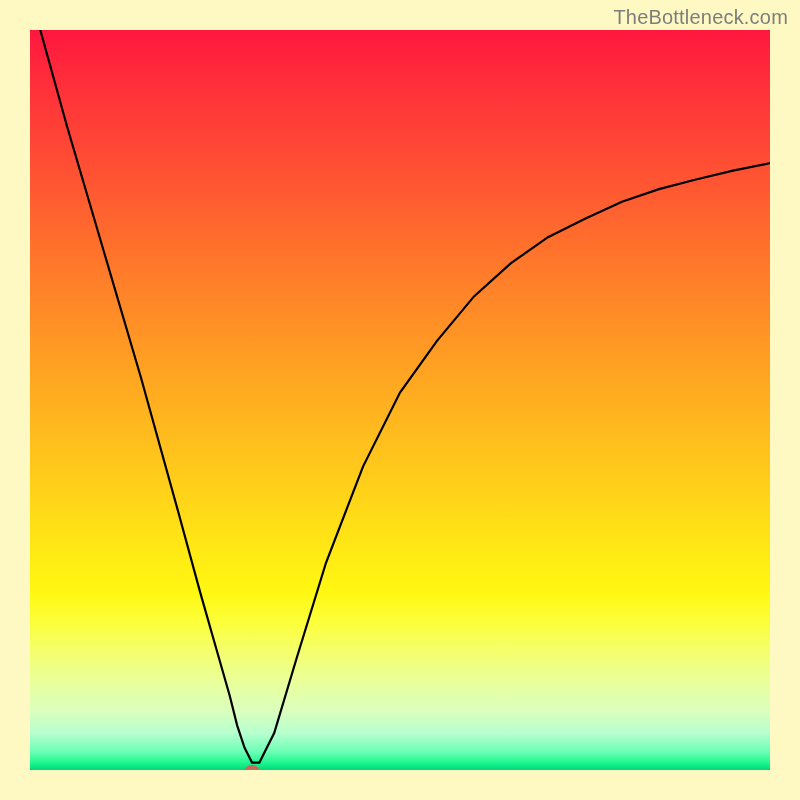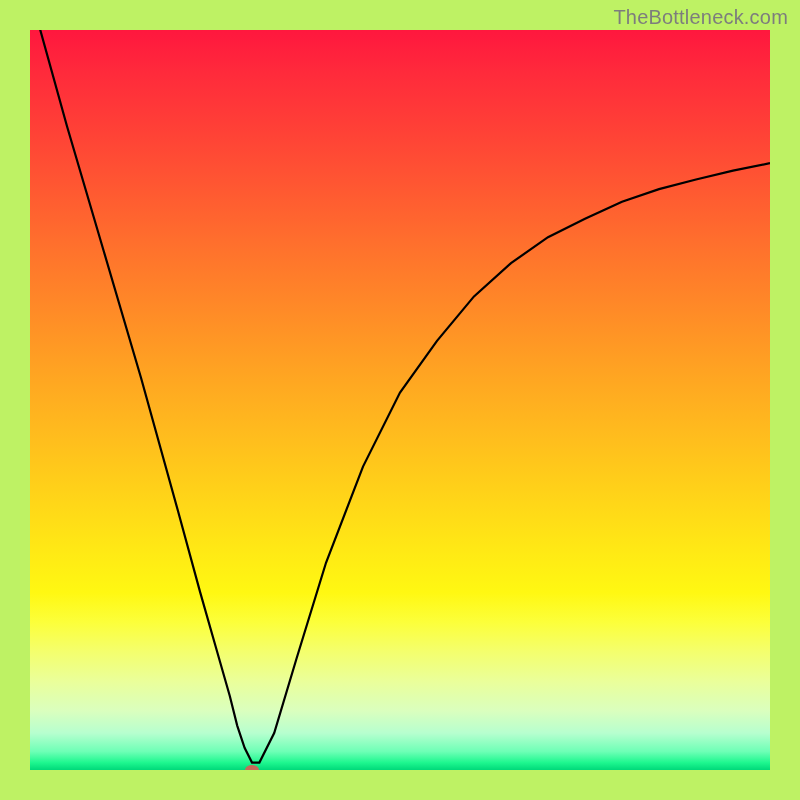--- a/index.html
+++ b/index.html
@@ -2,21 +2,21 @@
 <html><head>
 <meta charset="utf-8">
 <style>
   * { margin: 0; padding: 0; box-sizing: border-box; }
   html, body { width: 800px; height: 800px; overflow: hidden; }
   body { background: #000; font-family: Arial, Helvetica, sans-serif; }
 
   .frame {
     position: absolute;
     inset: 0;
-    background: #bef264;
+    background: #fef9c3;
   }
   .plot-area {
     position: absolute;
     left: 30px;
     top: 30px;
     width: 740px;
     height: 740px;
     overflow: hidden;
   }
   .gradient-bg {

